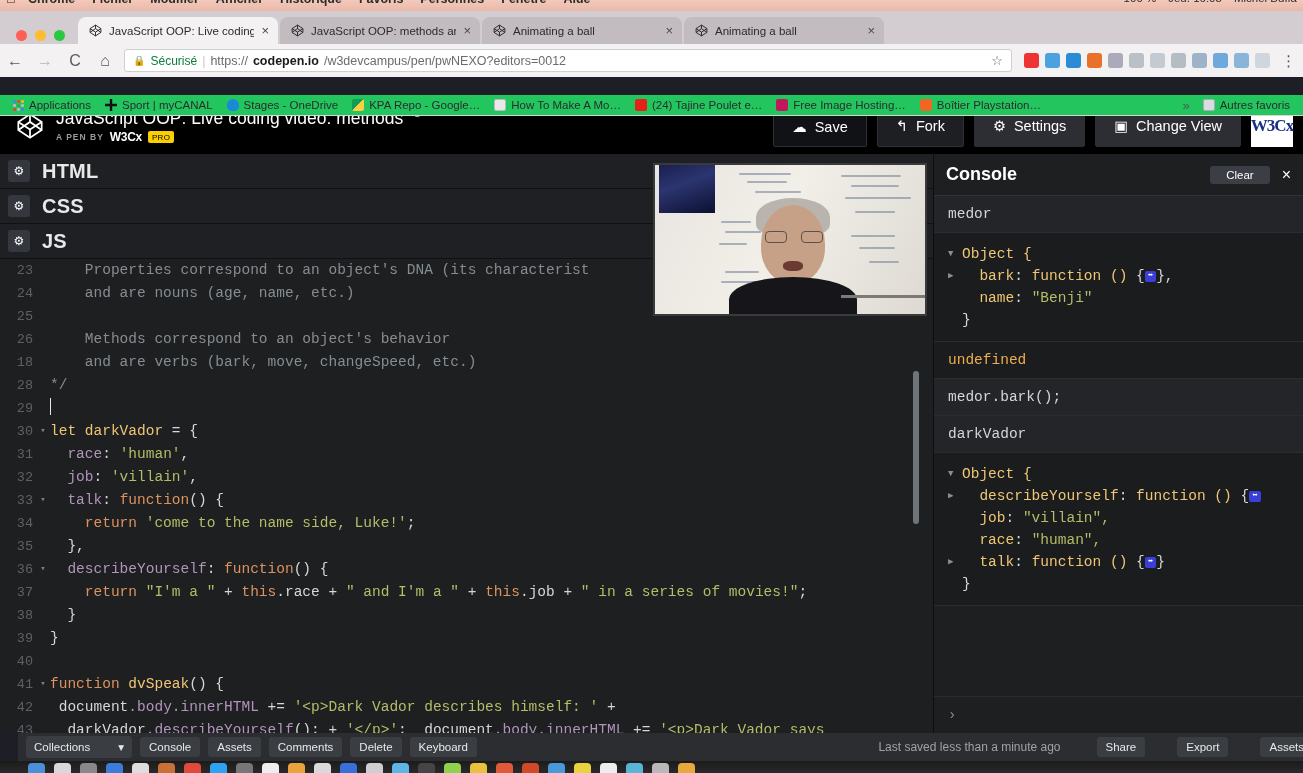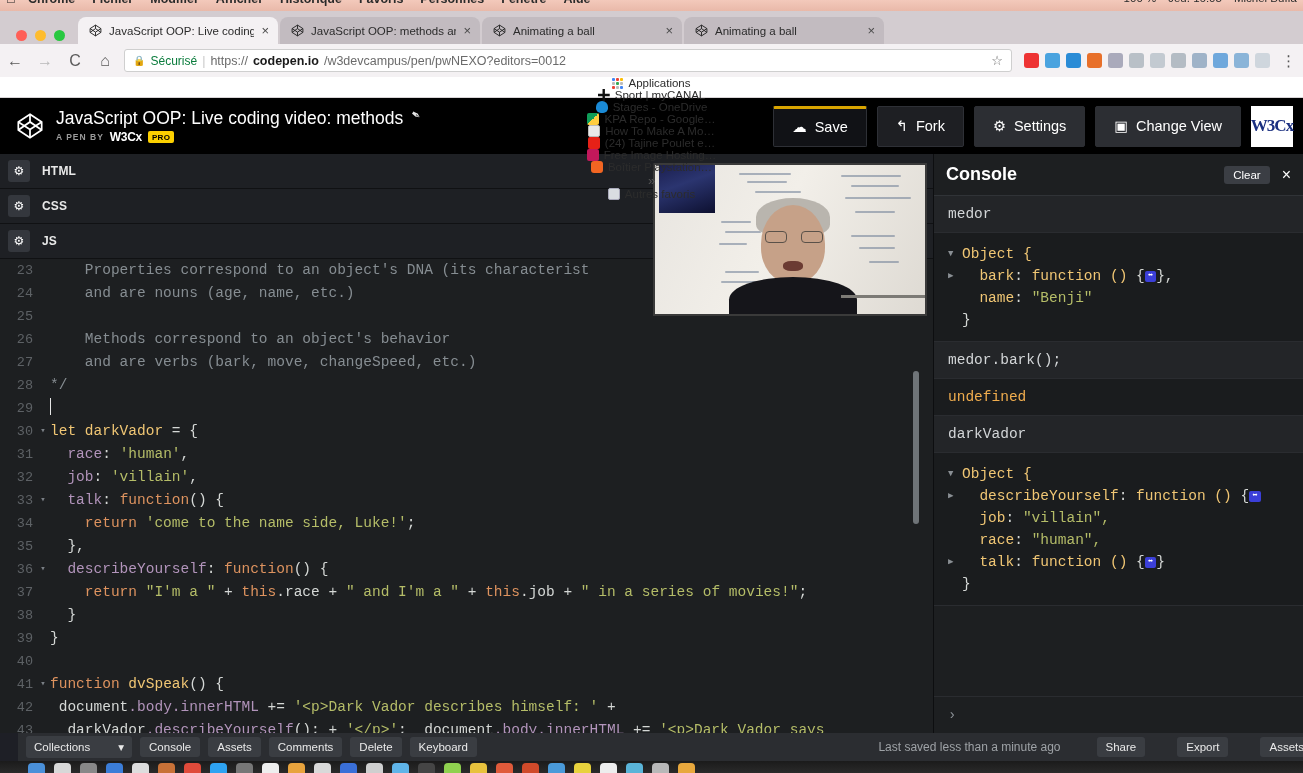--- a/index.html
+++ b/index.html
@@ -60,23 +60,23 @@
   .url-scheme { color: #6b6b6b; }
   .url-host { color: #1a1a1a; font-weight: bold; }
   .url-rest { color: #6b6b6b; }
   .omni-star { margin-left: auto; color: #6b6b6b; font-size: 13px; }
   .ext-icons { display: flex; align-items: center; gap: 6px; padding-right: 8px; }
   .ext { width: 15px; height: 15px; border-radius: 3px; }
   .kebab { font-size: 15px; color: #555; padding: 0 7px 0 3px; letter-spacing: 0; }
 
   
   .bookmarks {
-    position: absolute; top: 77px; left: 0; width: 1303px; height: 21px;
-    background: #ffffff; border-bottom: 1px solid #d8d4d6; z-index: 28;
-    display: flex; align-items: center; padding: 0 6px; font-size: 11.5px; color: #2c2c2c; flex-direction: column;
+    position: absolute; top: 95px; left: 0; width: 1303px; height: 21px;
+    background: #22c55e; border-bottom: 1px solid #d8d4d6; z-index: 28;
+    display: flex; align-items: center; padding: 0 6px; font-size: 11.5px; color: #2c2c2c;
   }
   .bm { display: flex; align-items: center; gap: 5px; padding: 0 7px; white-space: nowrap; }
   .bm-ico { width: 12px; height: 12px; flex: none; border-radius: 2px; }
   .bm-grid { width: 11px; height: 11px; display: grid; grid-template-columns: repeat(3,1fr);
     grid-template-rows: repeat(3,1fr); gap: 1px; }
   .bm-grid i { background: #bbb; border-radius: 1px; }
   .bm-grid i:nth-child(1){background:#4285f4}.bm-grid i:nth-child(2){background:#ea4335}
   .bm-grid i:nth-child(3){background:#fbbc05}.bm-grid i:nth-child(5){background:#34a853}
   .bm-grid i:nth-child(7){background:#ea4335}.bm-grid i:nth-child(9){background:#4285f4}
   .bm-spacer { flex: 1; }
@@ -87,21 +87,21 @@
     position: absolute; top: 98px; left: 0; width: 1303px; height: 56px;
     background: #000; z-index: 20; display: flex; align-items: center;
   }
   .cp-logo { width: 28px; height: 28px; margin-left: 16px; flex: none; }
   .cp-titlewrap { margin-left: 12px; }
   .cp-title { font-size: 17.5px; color: #fff; display: flex; align-items: flex-start; gap: 8px; }
   .pin-icon { font-size: 12px; color: #e6e6e6; transform: rotate(35deg); display: inline-block; }
   .cp-byline { display: flex; align-items: center; gap: 6px; margin-top: 1px; }
   .cp-by { font-size: 8.5px; letter-spacing: 1px; color: #9b9b9b; font-weight: bold; }
   .cp-author { font-size: 12px; color: #fff; font-weight: bold; letter-spacing: -0.3px; }
-  .cp-pro { background: #fcd000; color: #000; font-size: 8px; font-weight: bold;
+  .cp-pro { background: #fcd000; color: #000; font-size: 8px; font-weight: normal;
     padding: 1.5px 4px; border-radius: 2px; letter-spacing: 0.3px; }
   .cp-actions { margin-left: auto; display: flex; align-items: center; gap: 10px; padding-right: 10px; }
   .cp-btn {
     height: 41px; padding: 0 18px; display: flex; align-items: center; gap: 8px;
     background: #1e1f23; color: #fff; font-size: 14.5px; border: 1px solid #2e3036;
     border-radius: 2px; white-space: nowrap;
   }
   .cp-btn.save { border-top: 3px solid #d8a400; background: #111216; }
   .cp-btn.flat { background: #2c2e33; border-color: #2c2e33; }
   .w3cx-logo {
@@ -116,21 +116,21 @@
     background: #1d1f21; z-index: 10;
   }
   .pane-head {
     height: 35px; background: #1e2024; border-bottom: 1px solid #101113;
     display: flex; align-items: center; padding-left: 8px; gap: 12px;
   }
   .gear-box {
     width: 22px; height: 22px; background: #34373d; border-radius: 3px;
     display: flex; align-items: center; justify-content: center; color: #fff; font-size: 12px;
   }
-  .pane-label { font-size: 12px; font-weight: bold; color: #e8e8e8; letter-spacing: 0.2px; }
+  .pane-label { font-size: 20px; font-weight: bold; color: #e8e8e8; letter-spacing: 0.2px; }
   .code-wrap {
     position: relative; height: 474px; overflow: hidden; background: #1d1f21;
     font-family: "Liberation Mono", "DejaVu Sans Mono", monospace;
   }
   .code-line { display: flex; height: 23px; line-height: 23px; font-size: 14.5px; white-space: pre; }
   .ln {
     width: 38px; flex: none; text-align: right; padding-right: 5px;
     color: #5d6165; font-size: 13.5px; user-select: none;
   }
   .fold { width: 10px; flex: none; color: #7a7f85; font-size: 9px; text-align: center; }
@@ -189,21 +189,21 @@
     background: #1d1f21; z-index: 10; border-left: 1px solid #0d0e10;
     display: flex; flex-direction: column;
   }
   .console-head {
     height: 42px; display: flex; align-items: center; padding: 0 8px 0 12px;
     background: #1d1f21; border-bottom: 1px solid #303337;
   }
   .console-title { font-size: 18px; font-weight: bold; color: #fff; }
   .console-head-actions { margin-left: auto; display: flex; align-items: center; gap: 8px; }
   .clear-btn {
-    background: #3b3e44; color: #fff; font-size: 11.5px; padding: 3px 9px; border-radius: 3px;
+    background: #3b3e44; color: #fff; font-size: 11.5px; padding: 3px 16px; border-radius: 3px;
   }
   .close-x { color: #fff; font-size: 16px; padding: 0 4px; }
   .console-body { flex: 1; overflow: hidden; }
   .c-row {
     padding: 10px 12px 10px 14px; border-bottom: 1px solid #2a2c30;
     font-family: "Liberation Mono", "DejaVu Sans Mono", monospace; font-size: 14.5px;
     color: #cfd2d4; white-space: pre;
   }
   .c-row.input { background: #232528; color: #d3d6d8; }
   .c-row.result { background: #1a1c1e; }
@@ -448,21 +448,21 @@
     <div class="pane-head">
       <span class="gear-box">⚙</span>
       <span class="pane-label">JS</span>
     </div>
     <div class="code-wrap">
       <div id="code-lines">
           <div class="code-line"><span class="ln">23</span><span class="fold"></span><span class="ctext"><span class="c-comment">    Properties correspond to an object's DNA (its characterist</span></span></div>
           <div class="code-line"><span class="ln">24</span><span class="fold"></span><span class="ctext"><span class="c-comment">    and are nouns (age, name, etc.)</span></span></div>
           <div class="code-line"><span class="ln">25</span><span class="fold"></span><span class="ctext"><span class="c-comment"></span></span></div>
           <div class="code-line"><span class="ln">26</span><span class="fold"></span><span class="ctext"><span class="c-comment">    Methods correspond to an object's behavior</span></span></div>
-          <div class="code-line"><span class="ln">27</span><span class="fold"></span><span class="ctext"><span class="c-comment">    and are verbs (bark, move, changeSpeed, etc.)</span></span></div>
+          <div class="code-line"><span class="ln">18</span><span class="fold"></span><span class="ctext"><span class="c-comment">    and are verbs (bark, move, changeSpeed, etc.)</span></span></div>
           <div class="code-line"><span class="ln">28</span><span class="fold"></span><span class="ctext"><span class="c-comment">*/</span></span></div>
           <div class="code-line"><span class="ln">29</span><span class="fold"></span><span class="ctext"><span class="c-plain"></span><span class="caret"></span></span></div>
           <div class="code-line"><span class="ln">30</span><span class="fold">▾</span><span class="ctext"><span class="c-kw">let </span><span class="c-var">darkVador</span><span class="c-plain"> = {</span></span></div>
           <div class="code-line"><span class="ln">31</span><span class="fold"></span><span class="ctext"><span class="c-prop">  race</span><span class="c-plain">: </span><span class="c-str">'human'</span><span class="c-plain">,</span></span></div>
           <div class="code-line"><span class="ln">32</span><span class="fold"></span><span class="ctext"><span class="c-prop">  job</span><span class="c-plain">: </span><span class="c-str">'villain'</span><span class="c-plain">,</span></span></div>
           <div class="code-line"><span class="ln">33</span><span class="fold">▾</span><span class="ctext"><span class="c-prop">  talk</span><span class="c-plain">: </span><span class="c-fn">function</span><span class="c-plain">() {</span></span></div>
           <div class="code-line"><span class="ln">34</span><span class="fold"></span><span class="ctext"><span class="c-fn">    return </span><span class="c-str">'come to the name side, Luke!'</span><span class="c-plain">;</span></span></div>
           <div class="code-line"><span class="ln">35</span><span class="fold"></span><span class="ctext"><span class="c-plain">  },</span></span></div>
           <div class="code-line"><span class="ln">36</span><span class="fold">▾</span><span class="ctext"><span class="c-prop">  describeYourself</span><span class="c-plain">: </span><span class="c-fn">function</span><span class="c-plain">() {</span></span></div>
           <div class="code-line"><span class="ln">37</span><span class="fold"></span><span class="ctext"><span class="c-fn">    return </span><span class="c-str">"I'm a "</span><span class="c-plain"> + </span><span class="c-fn">this</span><span class="c-plain">.race</span><span class="c-plain"> + </span><span class="c-str">" and I'm a "</span><span class="c-plain"> + </span><span class="c-fn">this</span><span class="c-plain">.job</span><span class="c-plain"> + </span><span class="c-str">" in a series of movies!"</span><span class="c-plain">;</span></span></div>
@@ -511,22 +511,22 @@
     <div class="console-head">
       <span class="console-title">Console</span>
       <div class="console-head-actions">
         <span class="clear-btn">Clear</span>
         <span class="close-x">×</span>
       </div>
     </div>
     <div class="console-body" id="console-rows">
         <div class="c-row input">medor</div>
         <div class="c-row result"><div class="obj-line"><span class="arrow down"></span><span class="k-objname">Object {</span></div><div class="obj-line"><span class="arrow right"></span><span><span class="k-key">  bark</span><span class="k-brace">: </span><span class="k-fn">function ()</span><span class="k-brace"> {</span><span class="ellipsis-pill">⬌</span><span class="k-brace">},</span></span></div><div class="obj-line"><span class="arrow"></span><span><span class="k-key">  name</span><span class="k-brace">: </span><span class="k-str">"Benji"</span></span></div><div class="obj-line"><span class="arrow"></span><span class="k-brace">}</span></div></div>
+        <div class="c-row result warn">undefined</div>
         <div class="c-row input">medor.bark();</div>
-        <div class="c-row result warn">undefined</div>
         <div class="c-row input">darkVador</div>
         <div class="c-row result"><div class="obj-line"><span class="arrow down"></span><span class="k-objname">Object {</span></div><div class="obj-line"><span class="arrow right"></span><span><span class="k-key">  describeYourself</span><span class="k-brace">: </span><span class="k-fn">function ()</span><span class="k-brace"> {</span><span class="ellipsis-pill">⬌</span><span class="k-brace"></span></span></div><div class="obj-line"><span class="arrow"></span><span><span class="k-key">  job</span><span class="k-brace">: </span><span class="k-str">"villain",</span></span></div><div class="obj-line"><span class="arrow"></span><span><span class="k-key">  race</span><span class="k-brace">: </span><span class="k-str">"human",</span></span></div><div class="obj-line"><span class="arrow right"></span><span><span class="k-key">  talk</span><span class="k-brace">: </span><span class="k-fn">function ()</span><span class="k-brace"> {</span><span class="ellipsis-pill">⬌</span><span class="k-brace">}</span></span></div><div class="obj-line"><span class="arrow"></span><span class="k-brace">}</span></div></div>
       </div>
     <div class="console-prompt">›</div>
   </div>
 
   <div class="bottombar">
     <div class="collections-select">
       <span>Collections</span>
       <span>▾</span>

